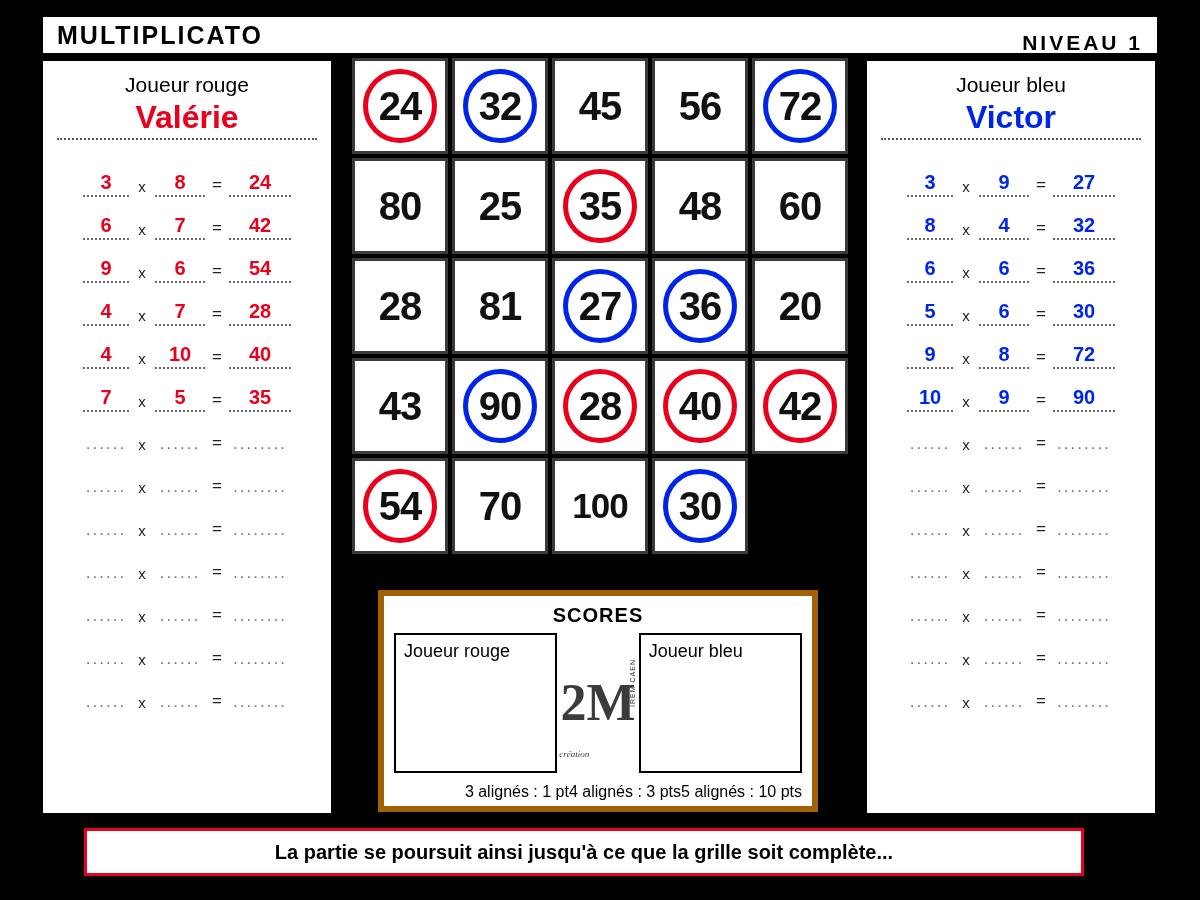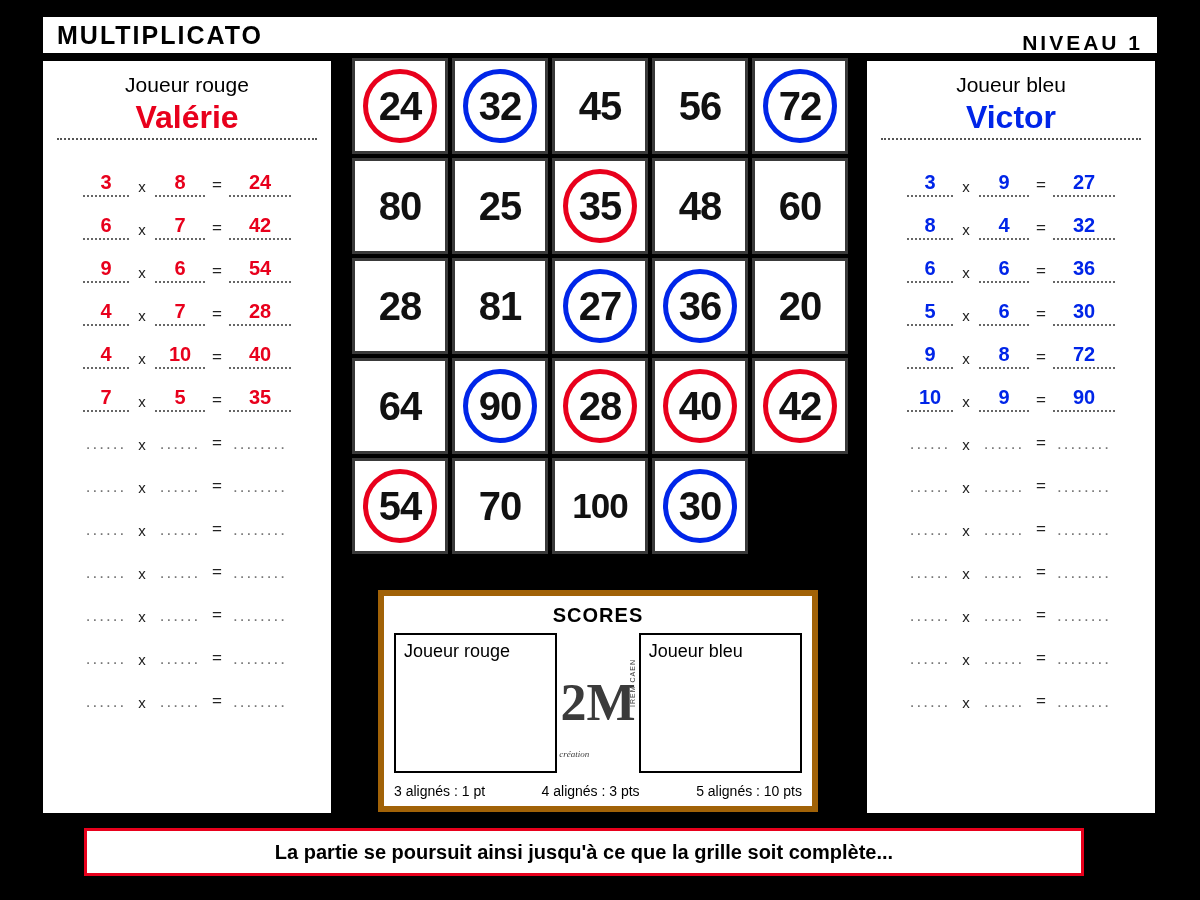--- a/index.html
+++ b/index.html
@@ -217,22 +217,22 @@
     position: absolute;
     top: 26px; right: 10px;
     font-size: 7px;
     color: #3b3b3b;
     transform: rotate(-90deg);
     transform-origin: right top;
     letter-spacing: 1px;
   }
   #scores .sc-rules {
     display: flex;
-    justify-content: space-between;
-    font-size: 14px;
+    justify-content: flex-end;
+    font-size: 16px;
     color: #000;
     margin-top: 10px;
   }
 
   
   #footer {
     position: absolute;
     left: 84px; top: 828px;
     width: 1000px; height: 48px;
     background: #ffffff;
@@ -402,21 +402,21 @@
           <span class="num">27</span>
         </div>
         <div class="cell">
           <span class="marker blue"></span>
           <span class="num">36</span>
         </div>
         <div class="cell">
           <span class="num">20</span>
         </div>
         <div class="cell">
-          <span class="num">64</span>
+          <span class="num">43</span>
         </div>
         <div class="cell">
           <span class="marker blue"></span>
           <span class="num">90</span>
         </div>
         <div class="cell">
           <span class="marker red"></span>
           <span class="num">28</span>
         </div>
         <div class="cell">

